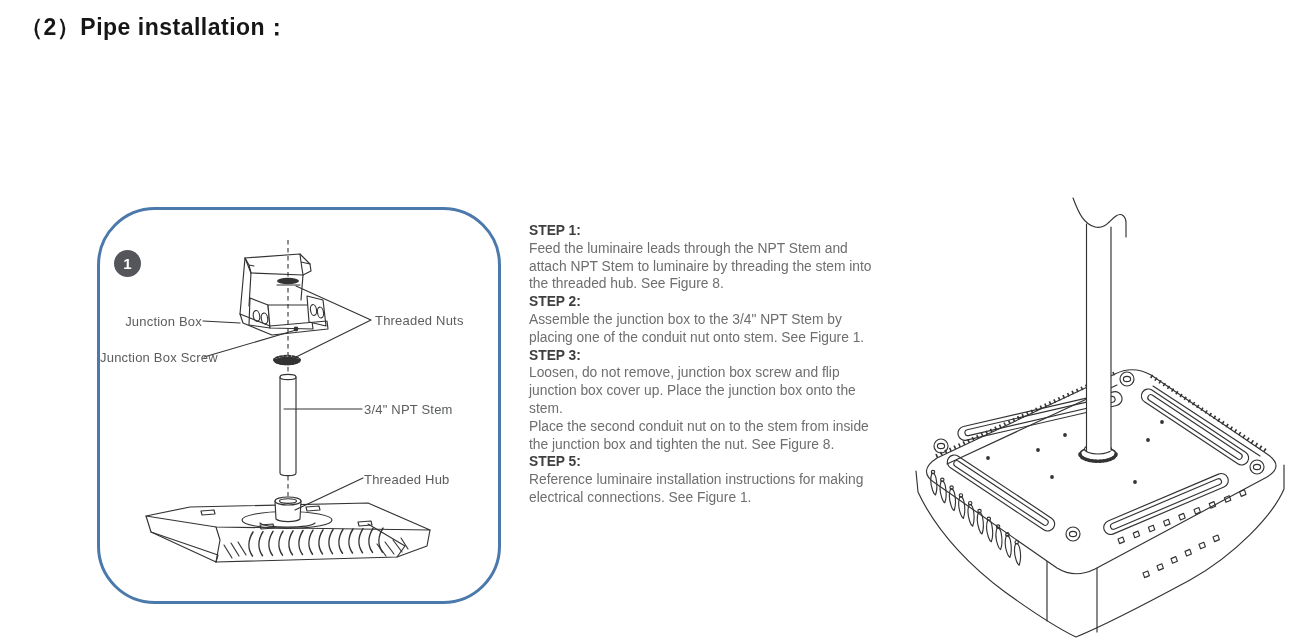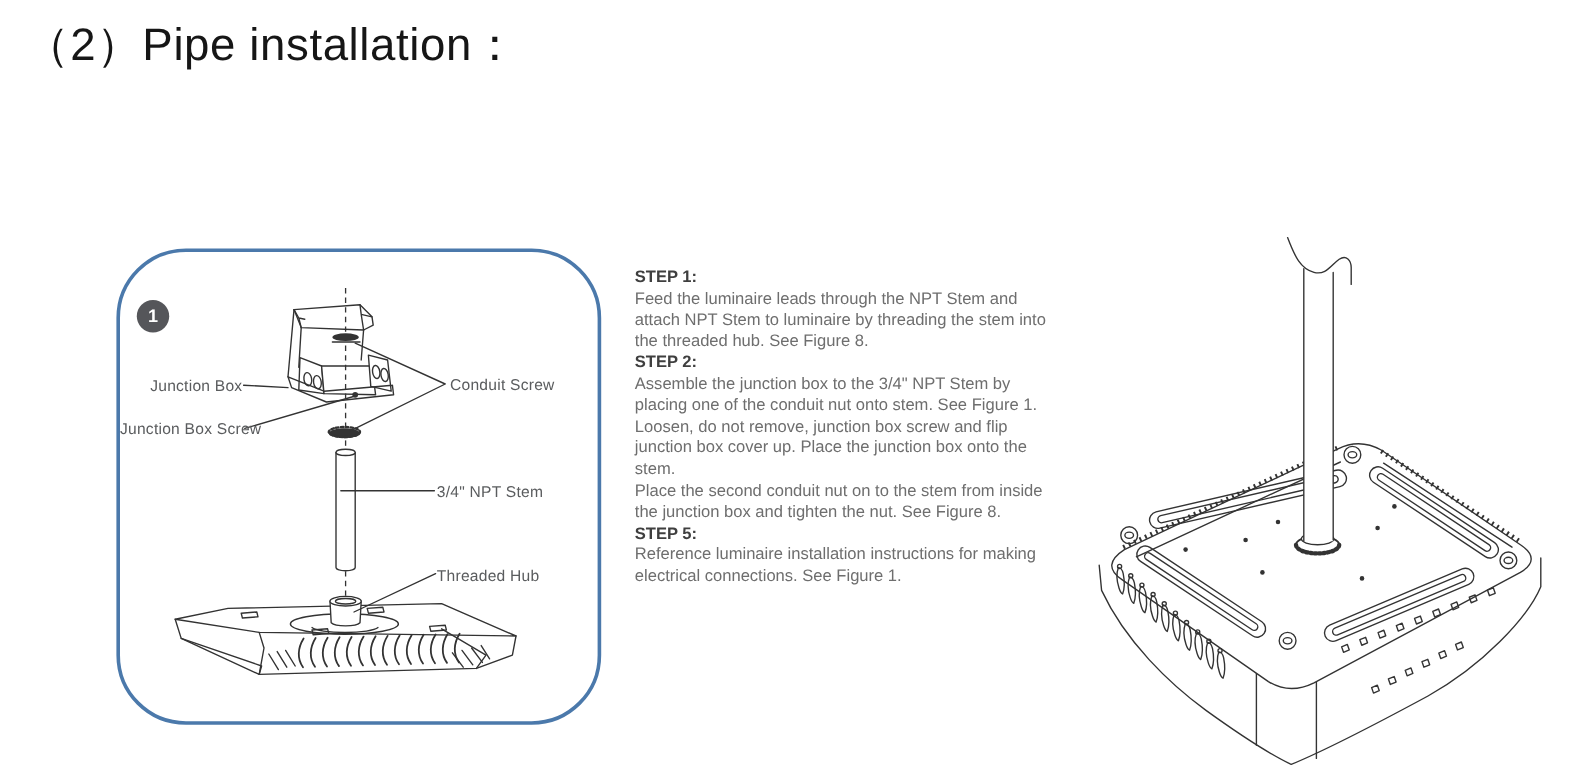--- a/index.html
+++ b/index.html
@@ -14,21 +14,21 @@
   *{margin:0;padding:0;box-sizing:border-box;}
   html,body{background:#ffffff;}
   body{
     position:relative;
     width:1309px;height:641px;
     font-family:"Liberation Sans", sans-serif;
     overflow:hidden;
   }
   .page-title{
     position:absolute;left:20px;top:12px;
-    font-size:38px;font-weight:400;letter-spacing:.5px;
+    font-size:23px;font-weight:700;letter-spacing:.5px;
     color:var(--title_color);
   }
   
   .fig-panel{
     position:absolute;left:97px;top:207px;width:404px;height:397px;
     border:3px solid var(--figure_border);
     border-radius:58px;
     background:#fff;
   }
   .fig-badge{
@@ -165,30 +165,31 @@
       <path d="M188,30 L188,67"></path>
       <path d="M188,78 L188,145"></path>
       <path d="M188,157 L188,165"></path>
       <path d="M188,266 L188,288"></path>
     </g>
   </svg>
 
   <div class="fig-badge">1</div>
   <div class="fig-label lbl-junction-box">Junction Box</div>
   <div class="fig-label lbl-junction-box-screw">Junction Box Screw</div>
-  <div class="fig-label lbl-conduit-nuts">Conduit Screw</div>
+  <div class="fig-label lbl-conduit-nuts">Threaded Nuts</div>
   <div class="fig-label lbl-npt-stem">3/4" NPT Stem</div>
   <div class="fig-label lbl-threaded-hub">Threaded Hub</div>
 </div>
 
 <div class="steps">
   <div class="step-heading">STEP 1:</div>
   <div class="step-body">Feed the luminaire leads through the NPT Stem and attach NPT Stem to luminaire by threading the stem into the threaded hub. See Figure 8.</div>
   <div class="step-heading">STEP 2:</div>
   <div class="step-body">Assemble the junction box to the 3/4" NPT Stem by placing one of the conduit nut onto stem. See Figure 1.</div>
+  <div class="step-heading">STEP 3:</div>
   <div class="step-body">Loosen, do not remove, junction box screw and flip junction box cover up. Place the junction box onto the stem.</div>
   <div class="step-body">Place the second conduit nut on to the stem from inside the junction box and tighten the nut. See Figure 8.</div>
   <div class="step-heading">STEP 5:</div>
   <div class="step-body">Reference luminaire installation instructions for making electrical connections. See Figure 1.</div>
 </div>
 
 <svg class="assembled" width="400" height="451" viewBox="0 0 400 451">
   <defs>
     <g id="finR">
       <circle cx="0" cy="0" r="1.7" class="ln"></circle>

